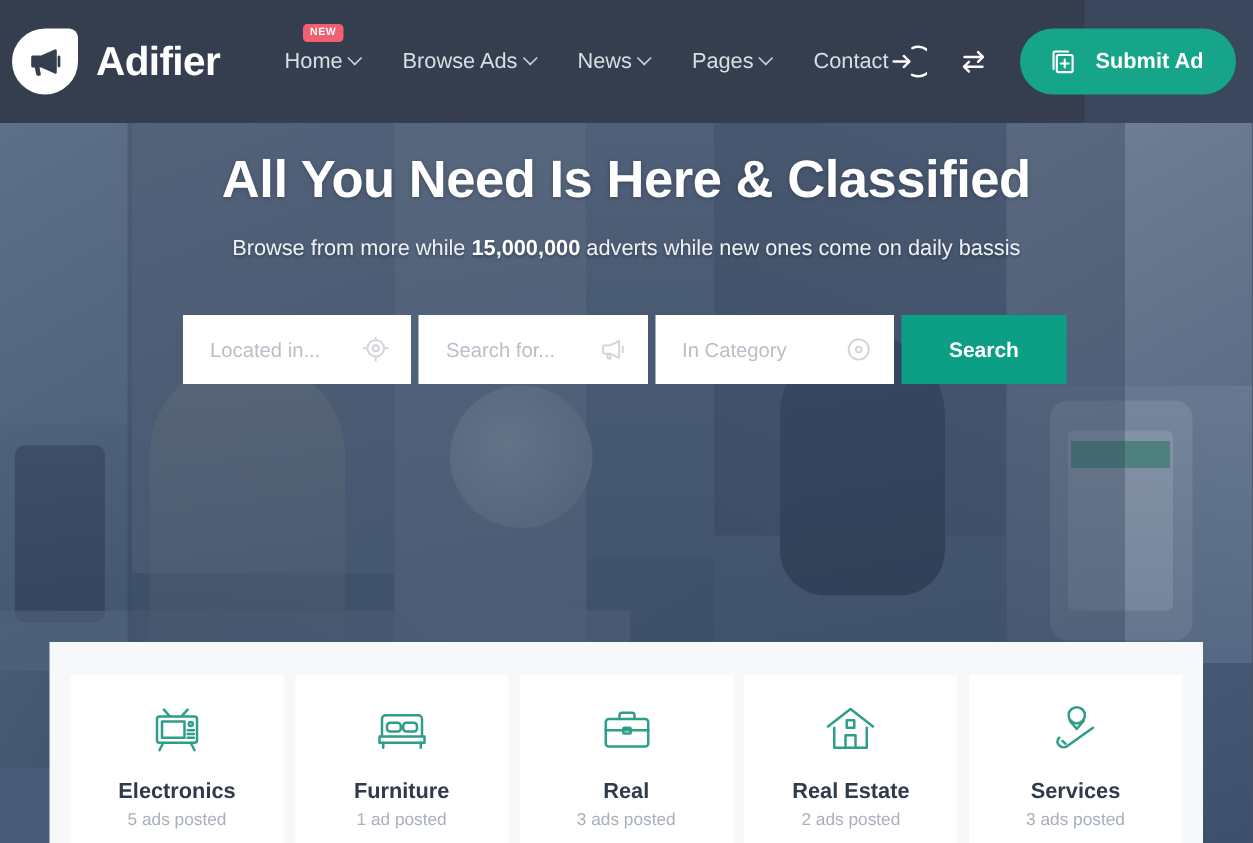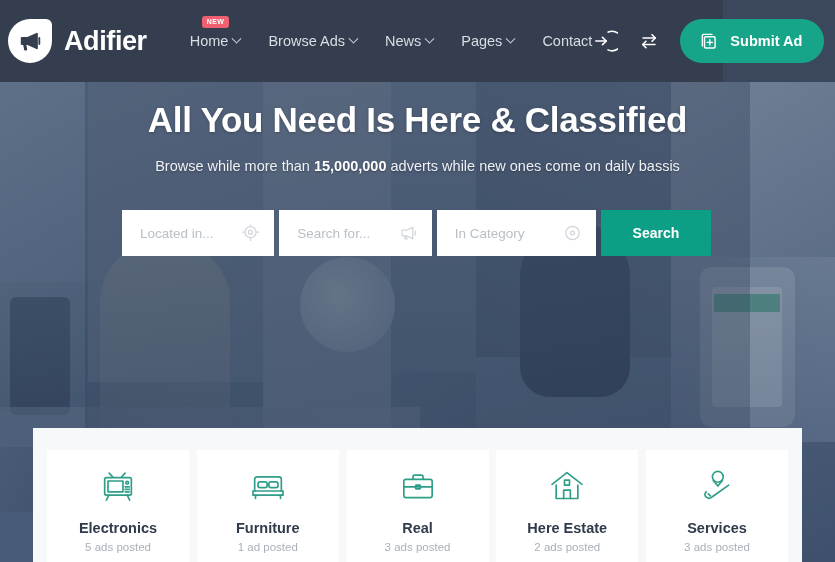--- a/index.html
+++ b/index.html
@@ -265,21 +265,21 @@
       <div class="tile" style="left:520px;top:140px;width:110px;height:175px;border-radius:55px 55px 30px 30px;background:linear-gradient(170deg,#3e4a5c,#2a3442);"></div>
       <div class="tile" style="left:0;top:325px;width:420px;height:40px;background:linear-gradient(90deg,#6c7a8d,#8d99a8);opacity:.6;"></div>
     </div>
 
     <div class="hero-tint"></div>
     <div class="hero-panel"></div>
 
     <div class="hero-content">
       <div class="hero-title">All You Need Is Here &amp; Classified</div>
       <div class="hero-sub">
-        <span>Browse while more than </span><b>15,000,000</b><span> adverts while new ones come on daily bassis</span>
+        <span>Browse from more while </span><b>15,000,000</b><span> adverts while new ones come on daily bassis</span>
       </div>
 
       <div class="searchbar">
 
         <div class="sfield f2">
           <input type="text" placeholder="Located in..." style="">
           <span class="fico">
             <svg width="19" height="19" viewBox="0 0 24 24" fill="none" stroke="#9aa2ad" stroke-width="1.6" stroke-linecap="round">
               <circle cx="12" cy="11" r="7"></circle>
               <circle cx="12" cy="11" r="2.6"></circle>
@@ -362,21 +362,21 @@
 
     <div class="cat-card">
       <span class="cat-ico">
         <svg width="42" height="40" viewBox="0 0 48 48" fill="none" stroke="#2e9e88" stroke-width="2" stroke-linecap="round" stroke-linejoin="round">
           <path d="M6 22 24 8l18 14"></path>
           <path d="M11 23v16h26V23"></path>
           <rect x="21" y="17" width="6" height="6"></rect>
           <path d="M20 39V29h8v10"></path>
         </svg>
       </span>
-      <div class="cat-name">Here Estate</div>
+      <div class="cat-name">Real Estate</div>
       <div class="cat-count">2 ads posted</div>
     </div>
 
     <div class="cat-card">
       <span class="cat-ico">
         <svg width="42" height="40" viewBox="0 0 48 48" fill="none" stroke="#2e9e88" stroke-width="2" stroke-linecap="round" stroke-linejoin="round">
           <circle cx="25" cy="13" r="6.5"></circle>
           <path d="M19.5 17.5 25 24l5.5-6.5"></path>
           <path d="M11 31c-2 2-2 4.5 0 6.2 2 1.8 5 1.8 7 0L38 23"></path>
           <path d="M13.5 33.5l2.5 2.3"></path>

